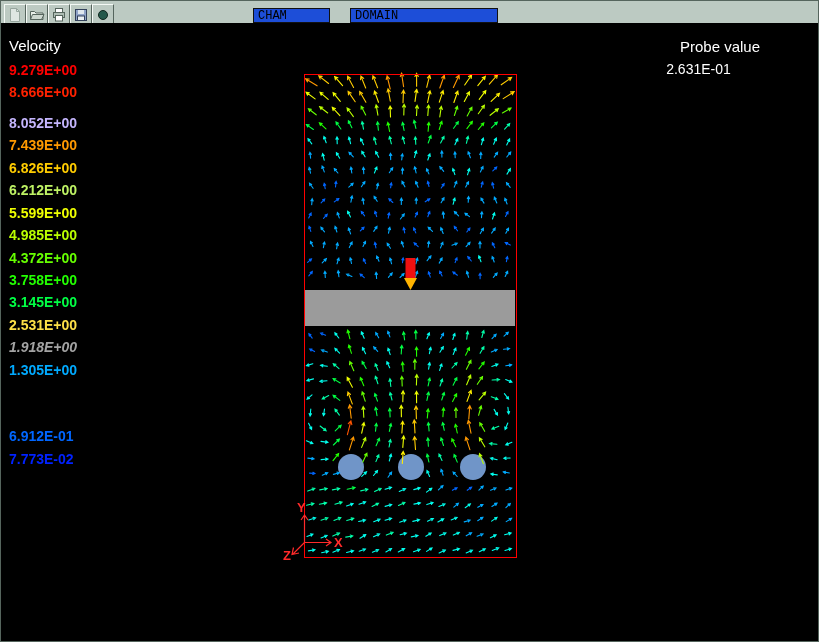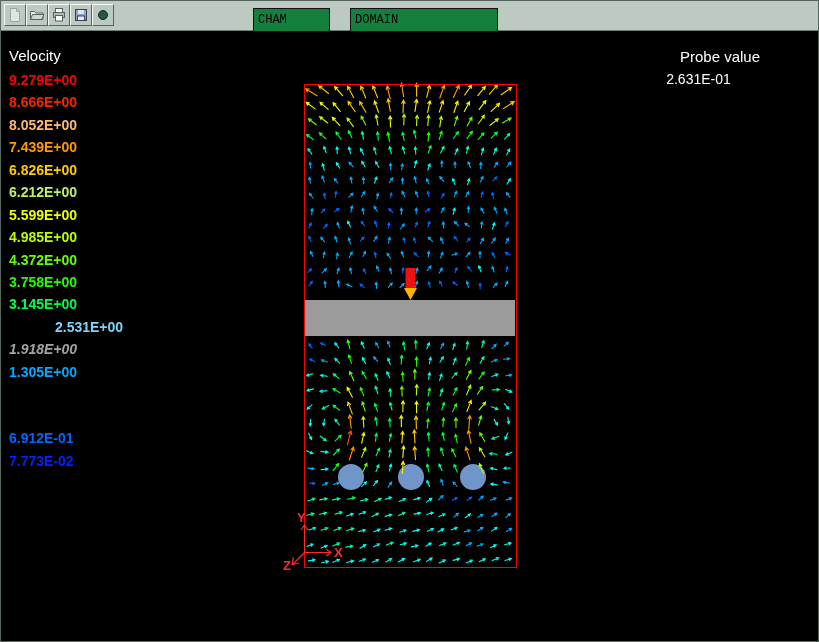--- a/index.html
+++ b/index.html
@@ -17,30 +17,30 @@
   .tb-btn {
     position:absolute; top:3px; width:22px; height:22px;
     background:#bccac2;
     border-top:1px solid #f4f9f5; border-left:1px solid #f4f9f5;
     border-right:1px solid #55655d; border-bottom:1px solid #55655d;
     display:flex; align-items:center; justify-content:center;
     cursor:pointer;
   }
   .tb-btn svg { display:block; }
   .tb-field {
-    position:absolute; top:7px; height:24px;
-    background:#15803d; border:1px solid #111;
+    position:absolute; top:7px; height:15px;
+    background:#1d4ed8; border:1px solid #111;
     font-family:"Liberation Mono", monospace; font-size:12px;
     padding:0 4px; color:#000;
   }
   .cham   { left:252px; width:77px; }
   .domain { left:349px; width:148px; }
   
   .canvas {
-    position:absolute; top:32px; left:0; width:819px; height:550px;
+    position:absolute; top:22px; left:0; width:819px; height:550px;
     background:#000;
   }
   #vector-svg { position:absolute; left:0; top:0; }
   .velocity-title {
     position:absolute; left:8px; top:14px; color:#ffffff;
     font-size:15px; z-index:2;
   }
   ul.legend {
     position:absolute; left:8px; top:36px; margin:0; padding:0;
     list-style:none; z-index:2;
@@ -125,30 +125,30 @@
     </div>
     <input class="tb-field cham" readonly="" value="CHAM" style="">
     <input class="tb-field domain" readonly="" value="DOMAIN" style="">
   </div>
 
   <div class="canvas">
     <div class="velocity-title">Velocity</div>
     <ul class="legend">
         <li style="color: rgb(255, 0, 0);">9.279E+00</li>
         <li style="color: rgb(255, 34, 0);">8.666E+00</li>
-        <li style="color: #fdba74;">8.052E+00</li>
+        <li style="color: #c4b5fd; margin-top: 8px;">8.052E+00</li>
         <li style="color: rgb(255, 153, 0);">7.439E+00</li>
         <li style="color: rgb(255, 204, 0);">6.826E+00</li>
         <li style="color: #bef264;">6.212E+00</li>
         <li style="color: rgb(238, 255, 0);">5.599E+00</li>
         <li style="color: rgb(187, 255, 0);">4.985E+00</li>
         <li style="color: rgb(102, 255, 0);">4.372E+00</li>
         <li style="color: rgb(34, 255, 0);">3.758E+00</li>
         <li style="color: rgb(0, 255, 68);">3.145E+00</li>
-        <li style="color: #7dd3fc; margin-left: 46px;">2.531E+00</li>
+        <li style="color: #fde047;">2.531E+00</li>
         <li style="color: #a3a3a3; font-style: italic;">1.918E+00</li>
         <li style="color: rgb(0, 170, 255);">1.305E+00</li>
         <li style="color: rgb(0, 102, 255); margin-top: 44px;">6.912E-01</li>
         <li style="color: rgb(0, 34, 255);">7.773E-02</li>
       </ul>
 
     <div class="probe-label">Probe value</div>
     <div class="probe-value">2.631E-01</div>
 
     <svg id="vector-svg" width="819" height="590">

